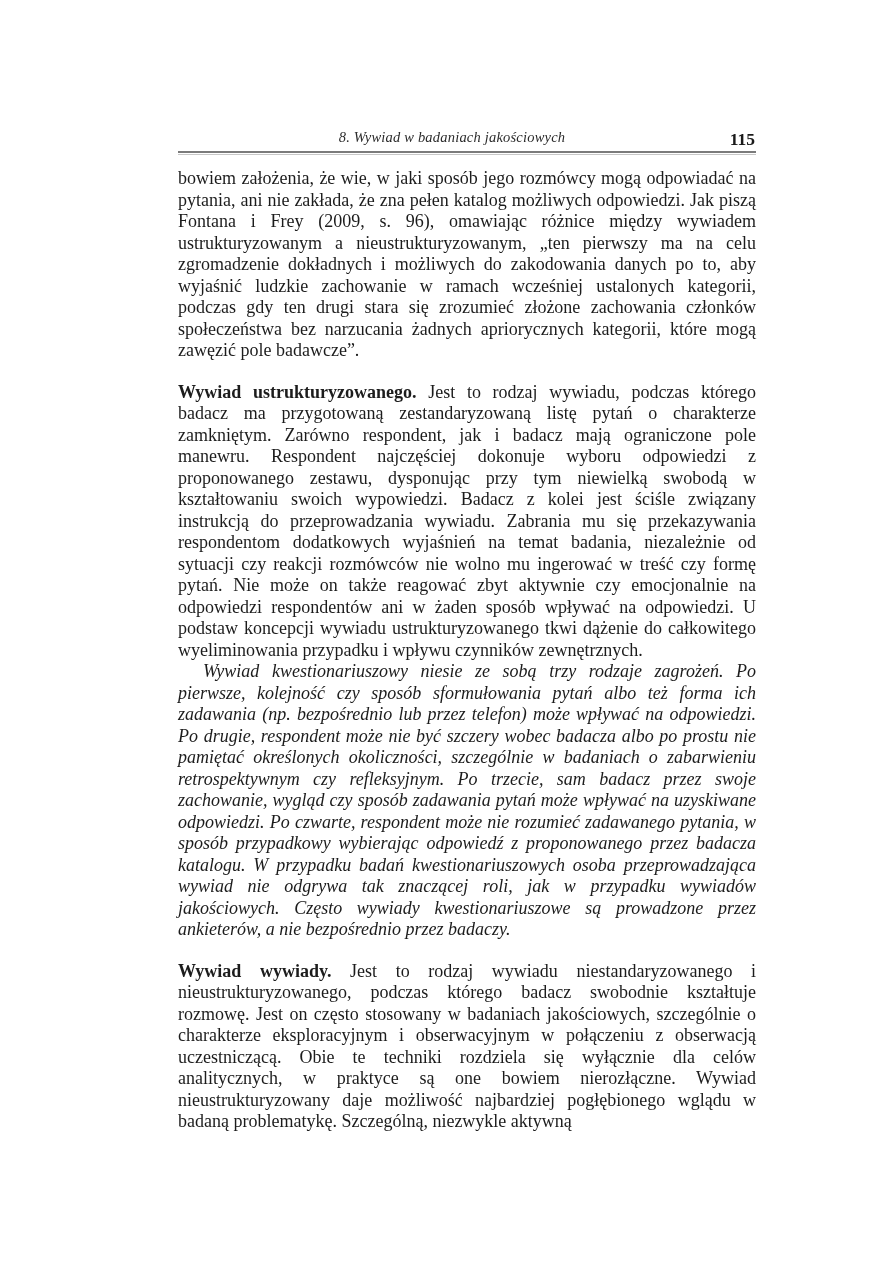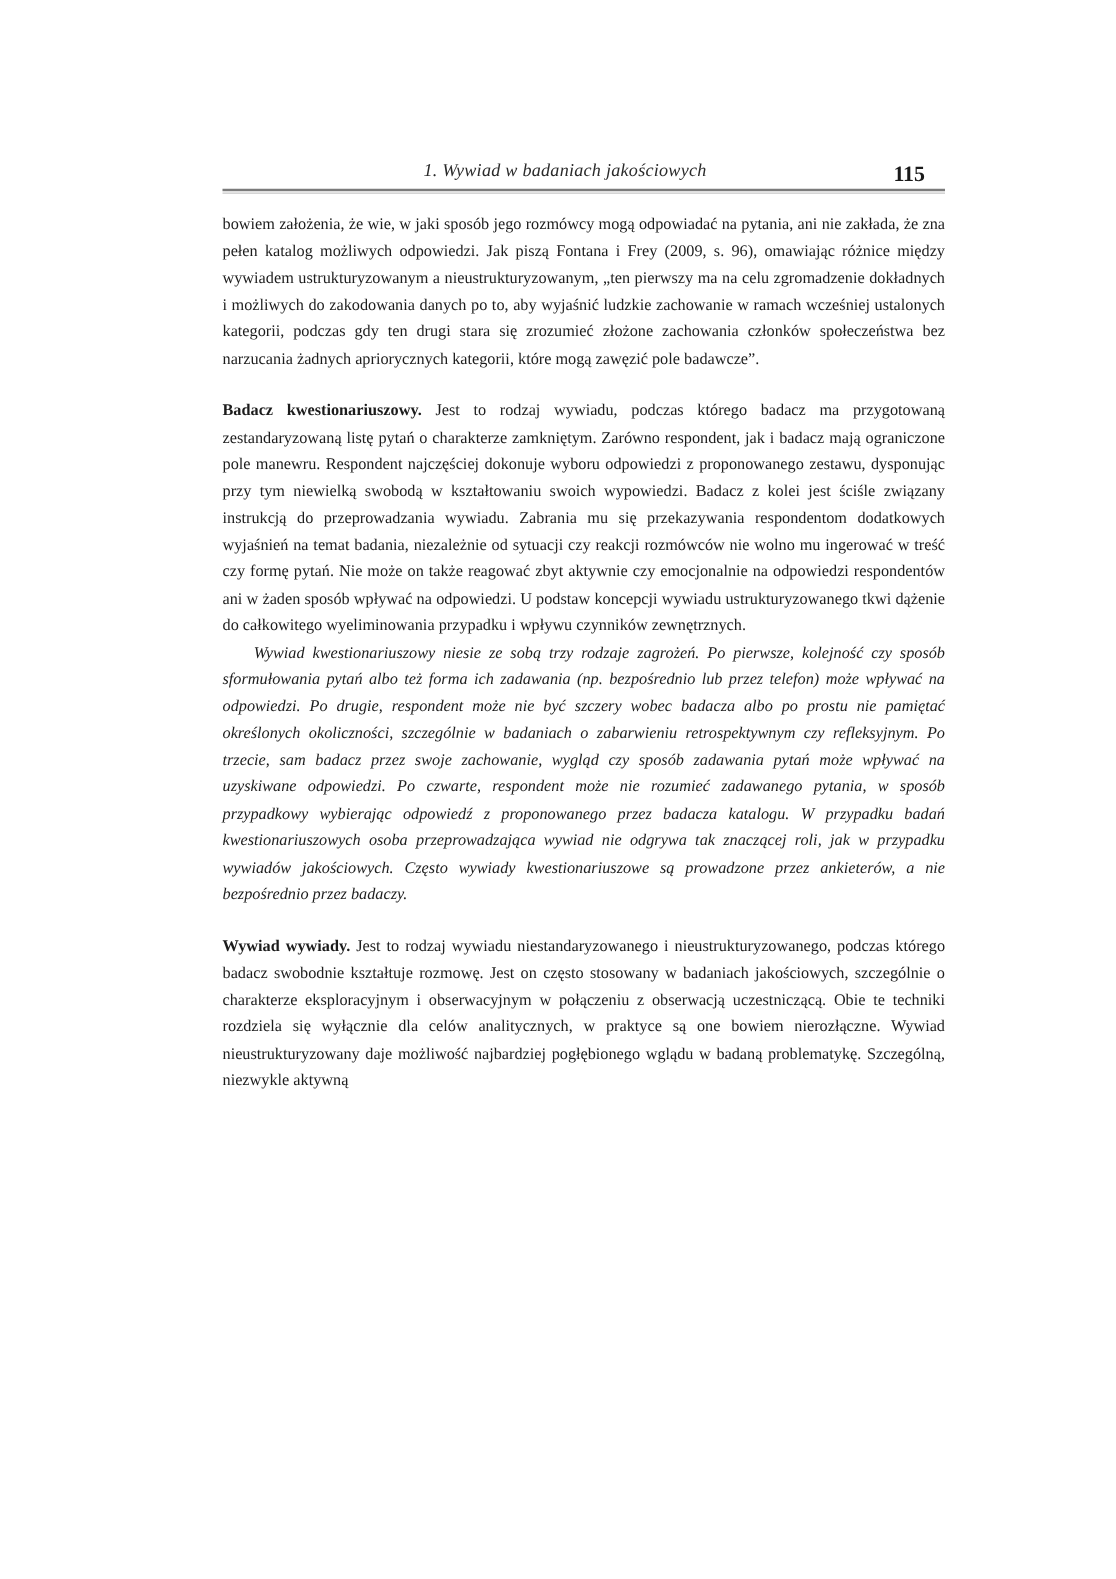--- a/index.html
+++ b/index.html
@@ -36,36 +36,36 @@
     right: 30px;
     bottom: 2px;
     text-align: center;
     font-style: italic;
     font-size: 14.5px;
     color: #2b2b2b;
     letter-spacing: 0.2px;
   }
   .page-number {
     position: absolute;
-    right: 16px;
+    right: 1px;
     bottom: 0;
     font-size: 17.5px;
     font-weight: bold;
     color: #1a1a1a;
     line-height: 1;
   }
   .header-rule {
     height: 1px;
     border-top: 2px solid #7b7b7b;
     border-bottom: 1px solid #c8c8c8;
     margin-top: 3px;
   }
   .body-text {
     margin-top: 13px;
-    font-size: 13px;
+    font-size: 18px;
     line-height: 21.5px;
     text-align: justify;
     color: #1c1c1c;
   }
   .para {
     margin: 0;
     padding: 0;
   }
   .gap-before {
     margin-top: 20px;
@@ -78,34 +78,34 @@
     font-weight: bold;
   }
 </style>
 </head>
 <body>
 
 <div class="page">
   <div class="textblock">
 
     <div class="page-header">
-      <div class="chapter-title">1. Wywiad w badaniach jakościowych</div>
+      <div class="chapter-title">8. Wywiad w badaniach jakościowych</div>
       <div class="page-number">115</div>
     </div>
 
     <div class="header-rule"></div>
 
     <div class="body-text">
 
       <p class="para">
         <span>bowiem założenia, że wie, w jaki sposób jego rozmówcy mogą odpowiadać na pytania, ani nie zakłada, że zna pełen katalog możliwych odpowiedzi. Jak piszą Fontana i Frey (2009, s. 96), omawiając różnice między wywiadem ustrukturyzowanym a nieustrukturyzowanym, „ten pierwszy ma na celu zgromadzenie dokładnych i możliwych do zakodowania danych po to, aby wyjaśnić ludzkie zachowanie w ramach wcześniej ustalonych kategorii, podczas gdy ten drugi stara się zrozumieć złożone zachowania członków społeczeństwa bez narzucania żadnych apriorycznych kategorii, które mogą zawęzić pole badawcze”.</span>
       </p>
 
       <p class="para gap-before">
-        <span class="lead">Badacz kwestionariuszowy.</span>
+        <span class="lead">Wywiad ustrukturyzowanego.</span>
         <span>Jest to rodzaj wywiadu, podczas którego badacz ma przygotowaną zestandaryzowaną listę pytań o charakterze zamkniętym. Zarówno respondent, jak i badacz mają ograniczone pole manewru. Respondent najczęściej dokonuje wyboru odpowiedzi z proponowanego zestawu, dysponując przy tym niewielką swobodą w kształtowaniu swoich wypowiedzi. Badacz z kolei jest ściśle związany instrukcją do przeprowadzania wywiadu. Zabrania mu się przekazywania respondentom dodatkowych wyjaśnień na temat badania, niezależnie od sytuacji czy reakcji rozmówców nie wolno mu ingerować w treść czy formę pytań. Nie może on także reagować zbyt aktywnie czy emocjonalnie na odpowiedzi respondentów ani w żaden sposób wpływać na odpowiedzi. U podstaw koncepcji wywiadu ustrukturyzowanego tkwi dążenie do całkowitego wyeliminowania przypadku i wpływu czynników zewnętrznych.</span>
       </p>
 
       <p class="para p-indent">
         <span>Wywiad kwestionariuszowy niesie ze sobą trzy rodzaje zagrożeń. Po pierwsze, kolejność czy sposób sformułowania pytań albo też forma ich zadawania (np. bezpośrednio lub przez telefon) może wpływać na odpowiedzi. Po drugie, respondent może nie być szczery wobec badacza albo po prostu nie pamiętać określonych okoliczności, szczególnie w badaniach o zabarwieniu retrospektywnym czy refleksyjnym. Po trzecie, sam badacz przez swoje zachowanie, wygląd czy sposób zadawania pytań może wpływać na uzyskiwane odpowiedzi. Po czwarte, respondent może nie rozumieć zadawanego pytania, w sposób przypadkowy wybierając odpowiedź z proponowanego przez badacza katalogu. W przypadku badań kwestionariuszowych osoba przeprowadzająca wywiad nie odgrywa tak znaczącej roli, jak w przypadku wywiadów jakościowych. Często wywiady kwestionariuszowe są prowadzone przez ankieterów, a nie bezpośrednio przez badaczy.</span>
       </p>
 
       <p class="para gap-before">
         <span class="lead">Wywiad wywiady.</span>
         <span>Jest to rodzaj wywiadu niestandaryzowanego i nieustrukturyzowanego, podczas którego badacz swobodnie kształtuje rozmowę. Jest on często stosowany w badaniach jakościowych, szczególnie o charakterze eksploracyjnym i obserwacyjnym w połączeniu z obserwacją uczestniczącą. Obie te techniki rozdziela się wyłącznie dla celów analitycznych, w praktyce są one bowiem nierozłączne. Wywiad nieustrukturyzowany daje możliwość najbardziej pogłębionego wglądu w badaną problematykę. Szczególną, niezwykle aktywną</span>

